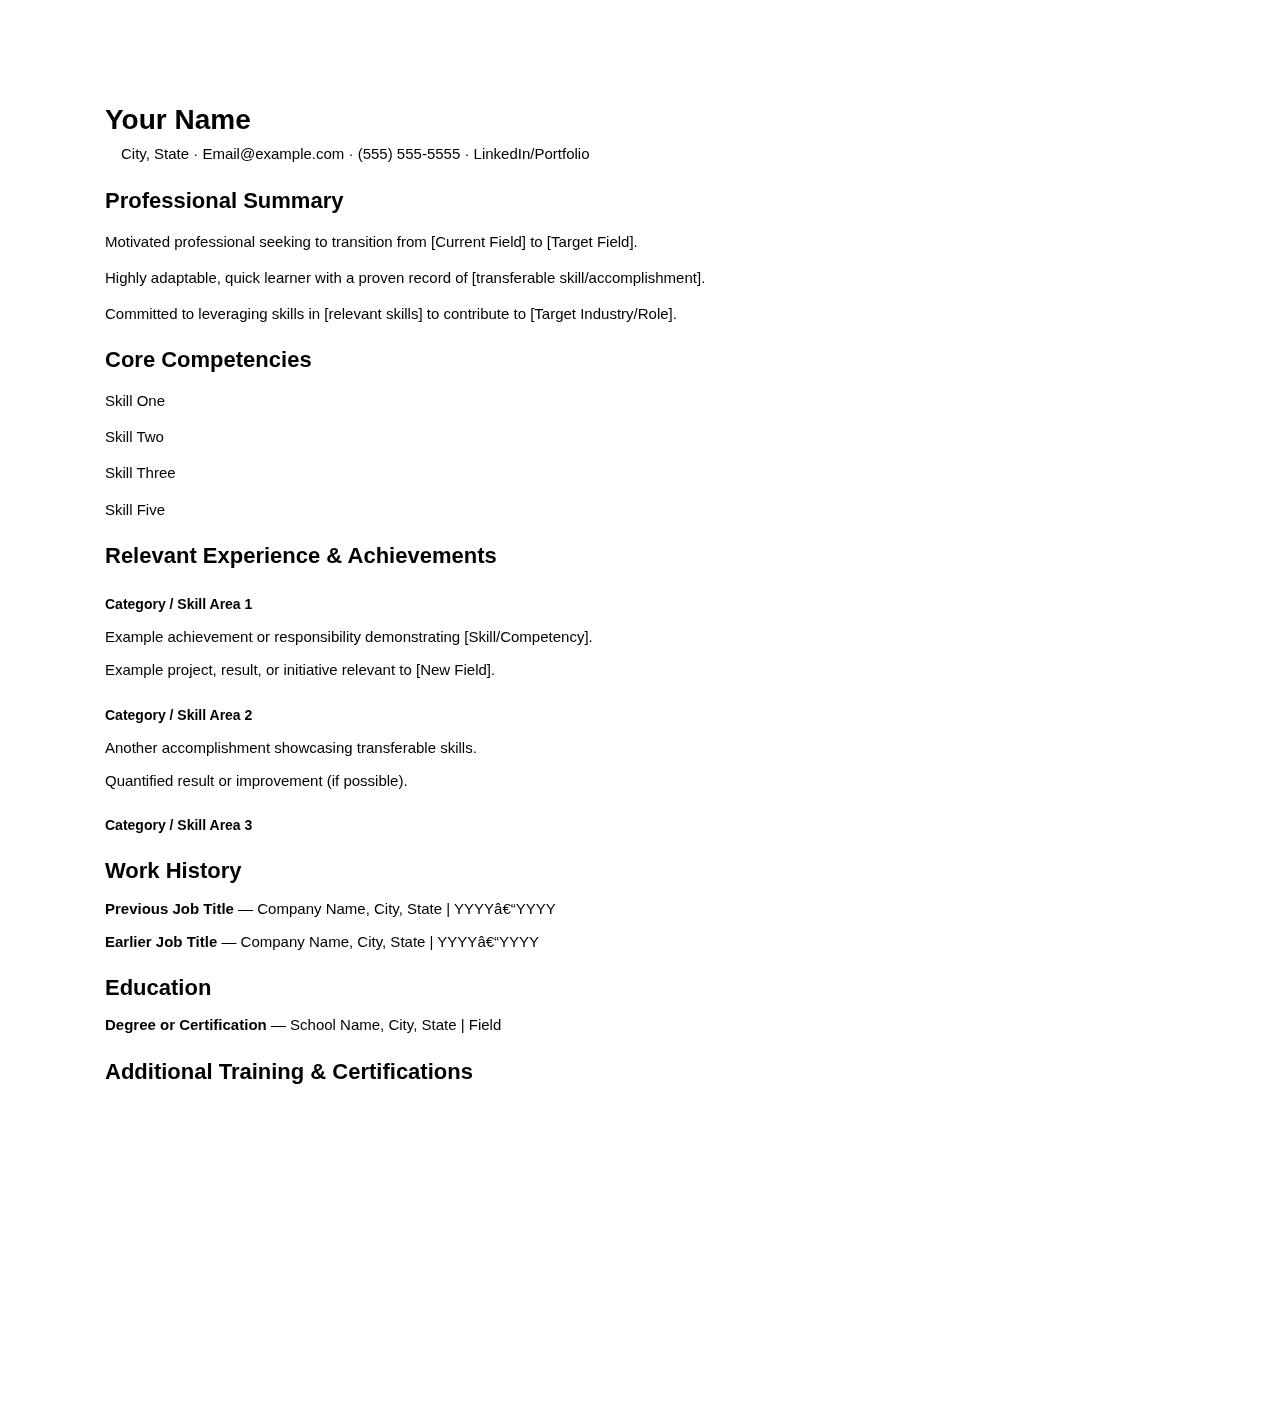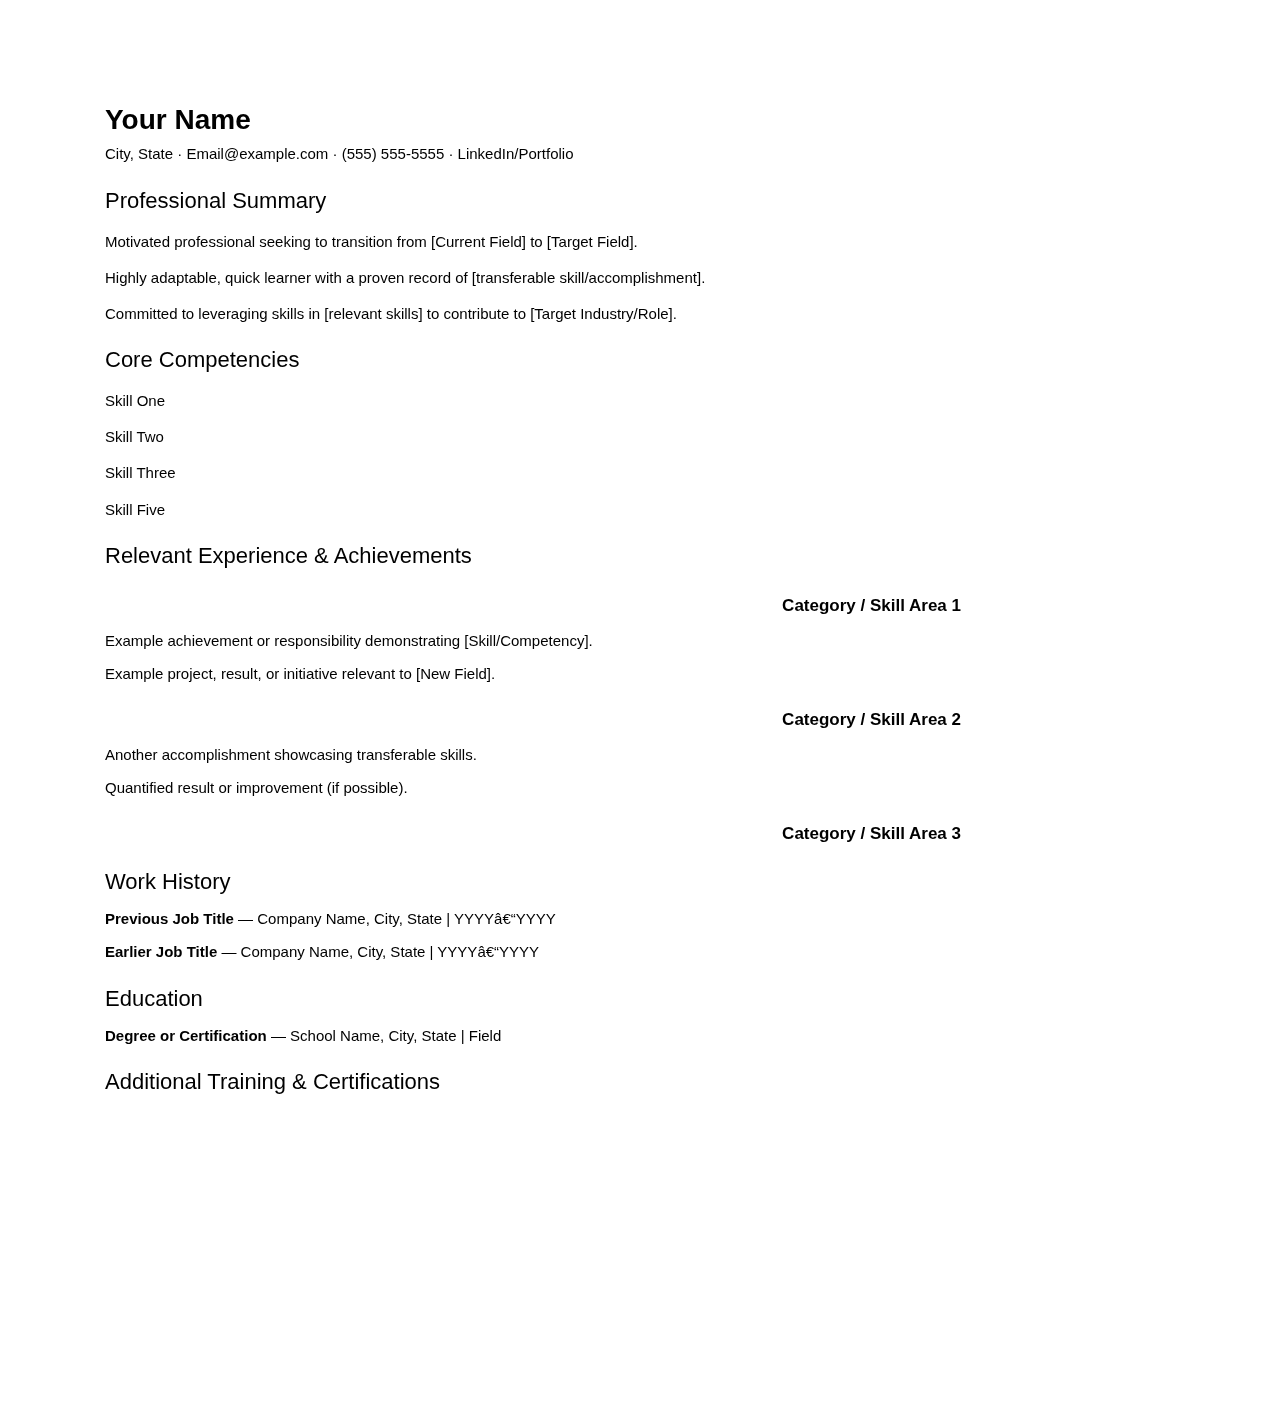--- a/index.html
+++ b/index.html
@@ -23,37 +23,36 @@
     padding: 104px 120px 0 105px;
     background: #ffffff;
   }
   h1 {
     font-size: 28px;
     font-weight: bold;
     margin: 0;
     line-height: 1.15;
   }
   p.contact {
-    margin: 9px 0 0 0;
+    margin: 9px 0 0 16px;
   }
   h2 {
     font-size: 22px;
-    font-weight: normal;
+    font-weight: bold;
     margin: 25px 0 0 0;
     line-height: 1.15;
   }
   h2.first {
     margin-top: 26px;
   }
   h3 {
-    font-size: 17px;
+    font-size: 14px;
     font-weight: bold;
     margin: 28px 0 0 0;
     line-height: 1.15;
-    text-align: right;
   }
   p.para {
     margin: 19px 0 0 0;
   }
   p.line {
     margin: 16px 0 0 0;
   }
   strong { font-weight: bold; }
 </style>
 </head>

